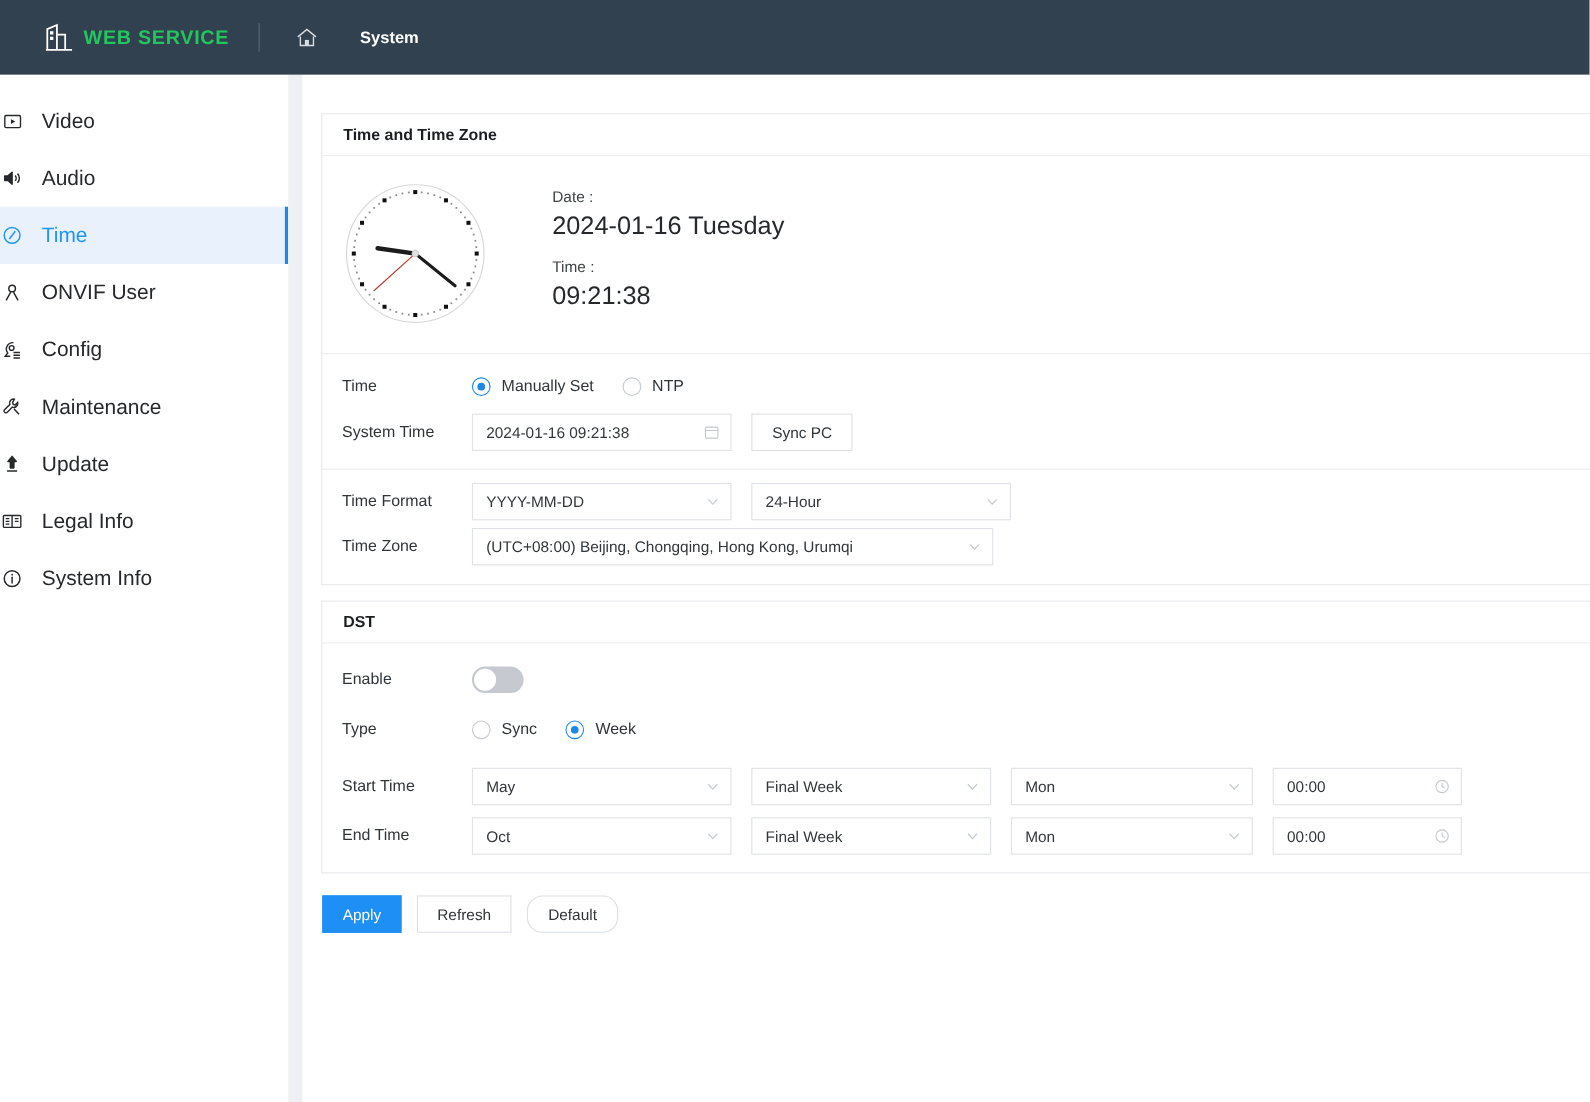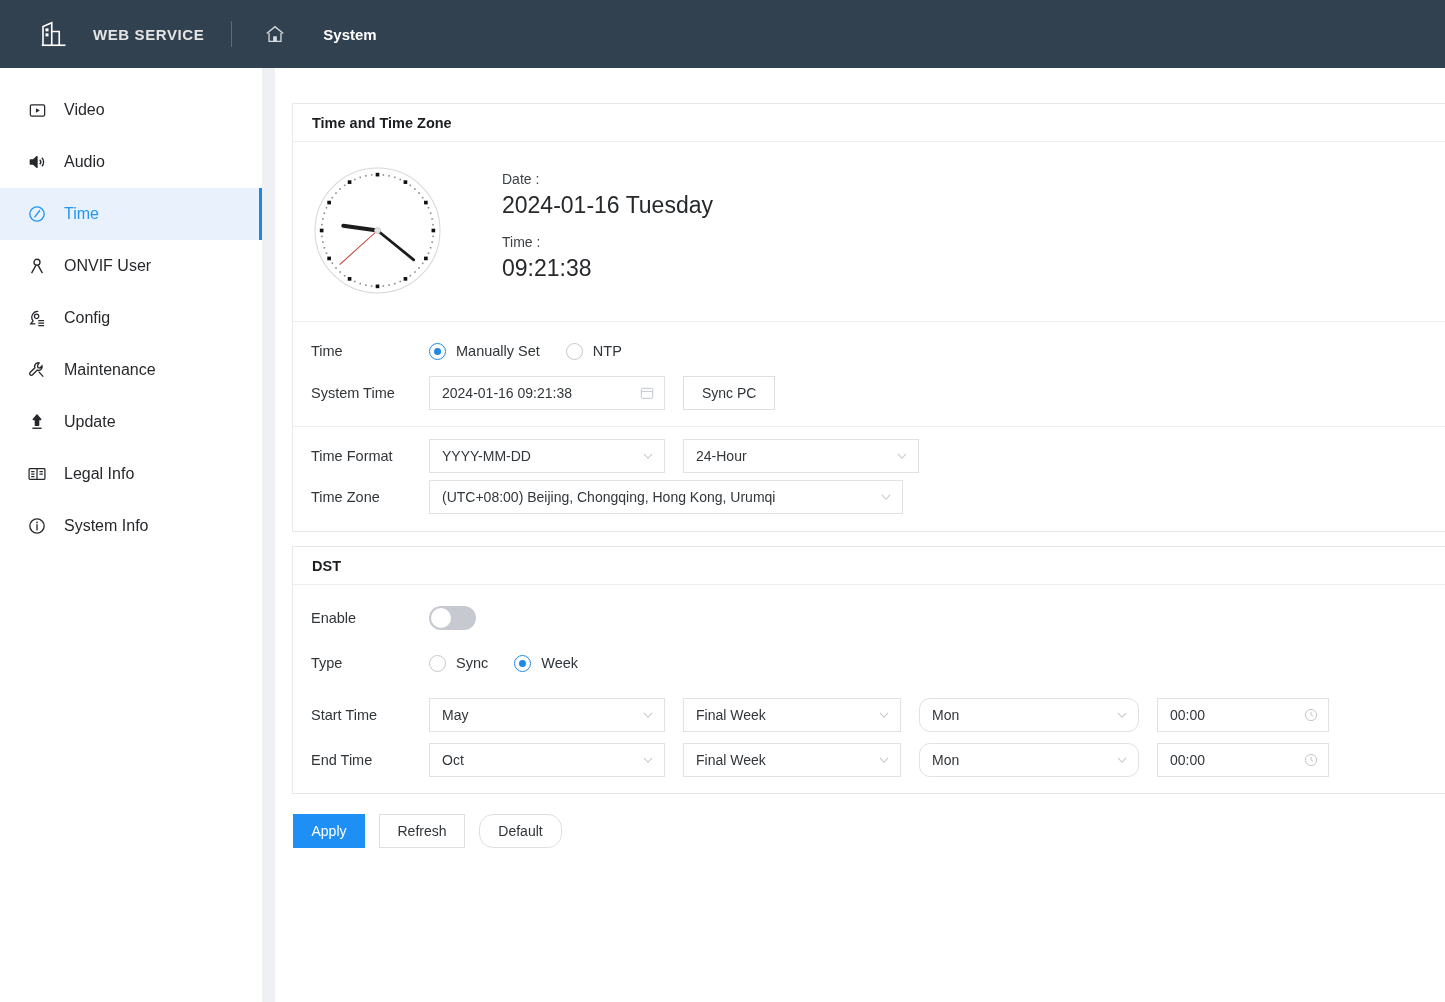--- a/index.html
+++ b/index.html
@@ -15,22 +15,22 @@
   
   .topbar {
     position: absolute; top: 0; left: 0;
     width: 1445px; height: 68px;
     background: #32414f;
     display: flex; align-items: center;
   }
   .brand { display: flex; align-items: center; margin-left: 38px; }
   .brand-icon { width: 30px; height: 30px; display: block; }
   .brand-name {
-    color: #e5e5e5; font-size: 15px; font-weight: bold;
-    letter-spacing: 0.6px; margin-left: 25px;
+    color: #22c55e; font-size: 18px; font-weight: bold;
+    letter-spacing: 0.6px; margin-left: 8px;
   }
   .vdiv {
     width: 1px; height: 26px; background: #5c6b78;
     margin-left: 27px;
   }
   .home-btn {
     margin-left: 28px; width: 30px; height: 30px;
     display: flex; align-items: center; justify-content: center;
     cursor: pointer;
   }
@@ -48,24 +48,23 @@
   .gap-col {
     position: absolute; top: 68px; left: 262px;
     width: 13px; height: 934px;
     background: #eef0f3;
   }
   .menu { padding-top: 16px; }
   .menu-item {
     position: relative;
     height: 52px;
     display: flex; align-items: center;
-    padding-left: 26px;
     cursor: pointer;
     color: #26282b;
-    font-size: 16px;
+    font-size: 19px;
   }
   .menu-item .mi-icon {
     width: 22px; height: 22px;
     display: flex; align-items: center; justify-content: center;
     margin-right: 16px; flex: 0 0 22px;
   }
   .menu-item .mi-label { line-height: 1; }
   .menu-item.active { background: #e9f1fc; color: #2196f3; }
   .menu-item.active::after {
     content: ""; position: absolute; right: 0; top: 0;
@@ -134,21 +133,21 @@
   .tf .suffix {
     position: absolute; right: 9px; top: 50%;
     transform: translateY(-50%);
     display: flex; align-items: center;
   }
   .w-datetime { width: 236px; }
   .w-sel-sm { width: 236px; }
   .w-sel-tz { width: 474px; }
   .w-month { width: 236px; }
   .w-week { width: 218px; }
-  .w-day { width: 220px; border-radius: 11px; }
+  .w-day { width: 220px; }
   .w-time { width: 172px; }
 
   .btn {
     height: 34px; padding: 0 18px;
     border: 1px solid #dcdfe3; background: #fff;
     font-size: 14px; color: #303539;
     display: inline-flex; align-items: center; justify-content: center;
     cursor: pointer; font-family: "Liberation Sans", sans-serif;
   }
   .btn.primary { background: #1e90f5; border-color: #1e90f5; color: #fff; }

